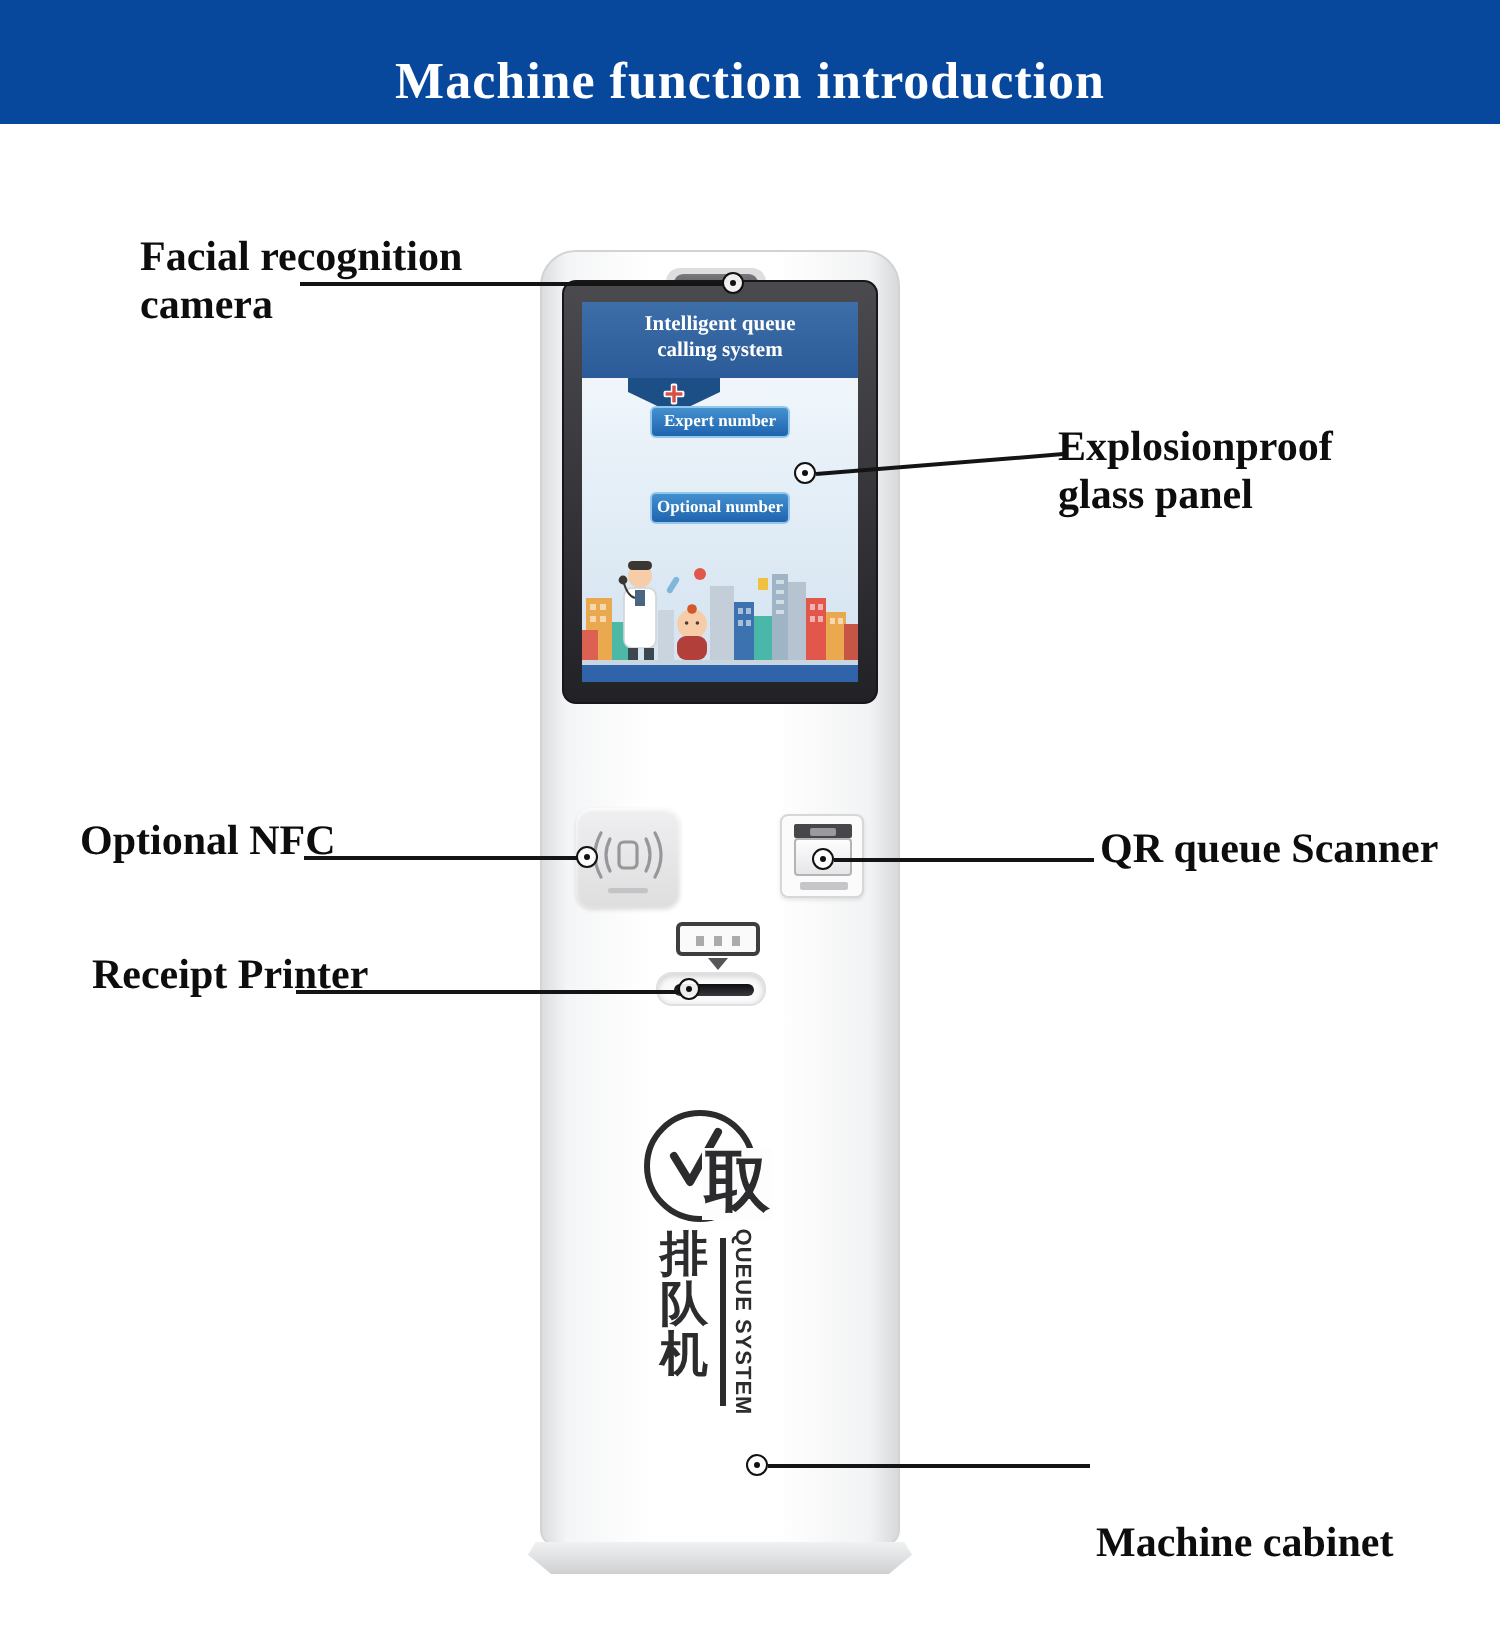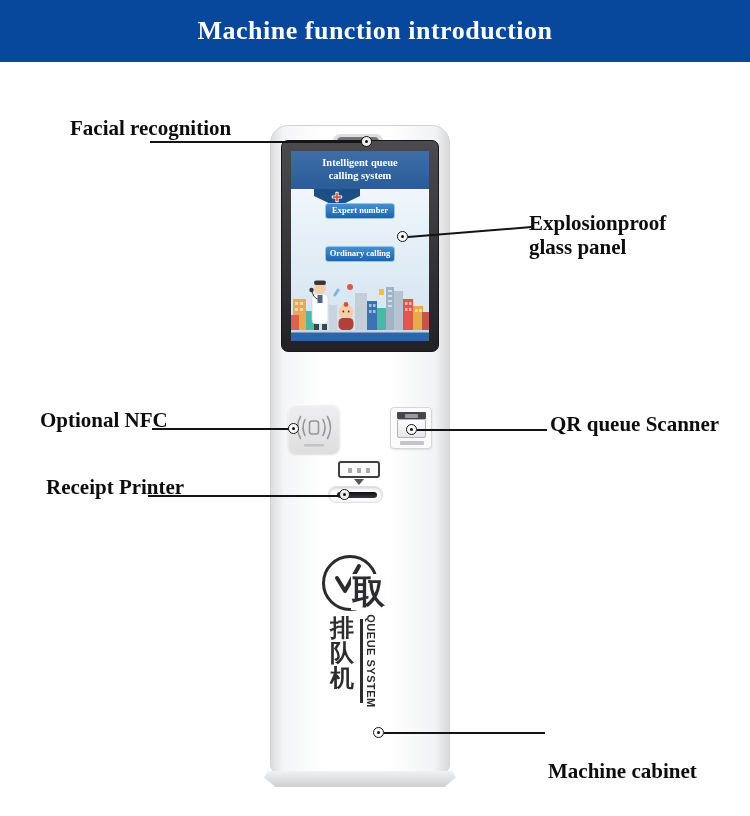--- a/index.html
+++ b/index.html
@@ -1,21 +1,21 @@
 <!DOCTYPE html>
 <html><head>
 <meta charset="utf-8">
 <style>
   html,body{margin:0;padding:0;background:#ffffff;}
   #canvas{position:relative;width:750px;height:816px;background:#ffffff;overflow:hidden;
           font-family:"Liberation Serif",serif;}
 
   
   .top-banner{position:absolute;left:0;top:0;width:750px;height:62px;background:#07479c;}
-  .top-banner h1{margin:0;height:62px;line-height:62px;text-align:center;color:#ffffff;
+  .top-banner h1{margin:10px;height:62px;line-height:62px;text-align:center;color:#ffffff;
                  font-size:26px;font-weight:bold;letter-spacing:0.5px;}
 
   
   .callout-label{position:absolute;color:#0d0d0d;font-weight:bold;font-size:21px;line-height:24px;}
   .lbl-facial{left:70px;top:116px;}
   .lbl-glass{left:529px;top:211px;}
   .lbl-nfc{left:40px;top:408px;}
   .lbl-qr{left:550px;top:412px;}
   .lbl-printer{left:46px;top:475px;}
   .lbl-cabinet{left:548px;top:719px;margin-top:40px;}
@@ -129,21 +129,21 @@
       </div>
       <div class="chevron-rect"></div>
       <div class="chevron-tri"></div>
       <svg class="chevron-cross" viewBox="0 0 12 12">
         <rect x="4.4" y="0.8" width="3.2" height="10.4" rx="0.8" fill="#ffffff"></rect>
         <rect x="0.8" y="4.4" width="10.4" height="3.2" rx="0.8" fill="#ffffff"></rect>
         <rect x="5.15" y="1.8" width="1.7" height="8.4" fill="#d94f43"></rect>
         <rect x="1.8" y="5.15" width="8.4" height="1.7" fill="#d94f43"></rect>
       </svg>
       <div class="scr-btn btn-expert">Expert number</div>
-      <div class="scr-btn btn-ordinary">Ordinary calling</div>
+      <div class="scr-btn btn-ordinary">Optional number</div>
 
       <svg class="screen-illustration" viewBox="0 0 138 66">
 
         <rect x="64" y="18" width="12" height="39" fill="#c3ced8"></rect>
         <rect x="95" y="12" width="8" height="45" fill="#9fb4c4"></rect>
         <rect x="103" y="16" width="9" height="41" fill="#b6c4d2"></rect>
         <rect x="38" y="30" width="8" height="27" fill="#c9d4de"></rect>
 
         <rect x="2" y="24" width="13" height="33" fill="#eaa94e"></rect>
         <rect x="0" y="40" width="8" height="17" fill="#dd6152"></rect>
@@ -239,20 +239,21 @@
   </div>
   <div class="logo-take">取</div>
   <div class="logo-cn">排队机</div>
   <div class="logo-divider"></div>
   <div class="logo-en">
     <span>QUEUE SYSTEM</span>
   </div>
 
   <div class="callout-label lbl-facial">
     <div>Facial recognition</div>
+    <div>camera</div>
   </div>
   <div class="callout-label lbl-glass">
     <div>Explosionproof</div>
     <div>glass panel</div>
   </div>
   <div class="callout-label lbl-nfc">
     <div>Optional NFC</div>
   </div>
   <div class="callout-label lbl-qr">
     <div>QR queue Scanner</div>

